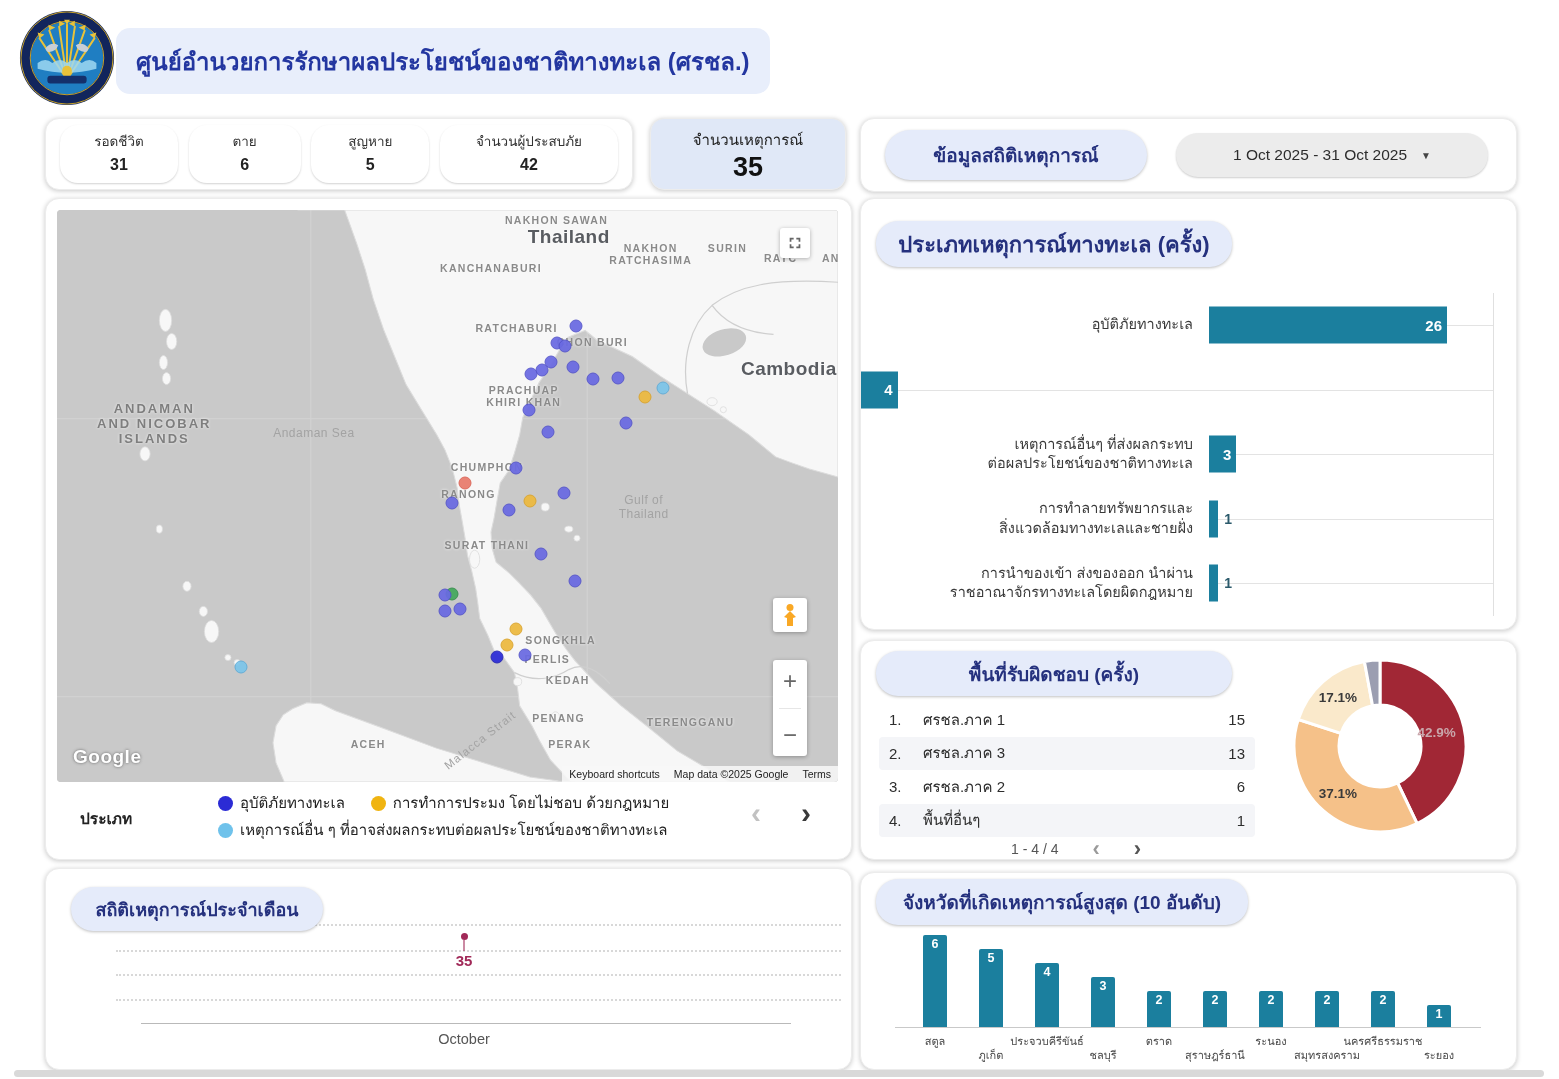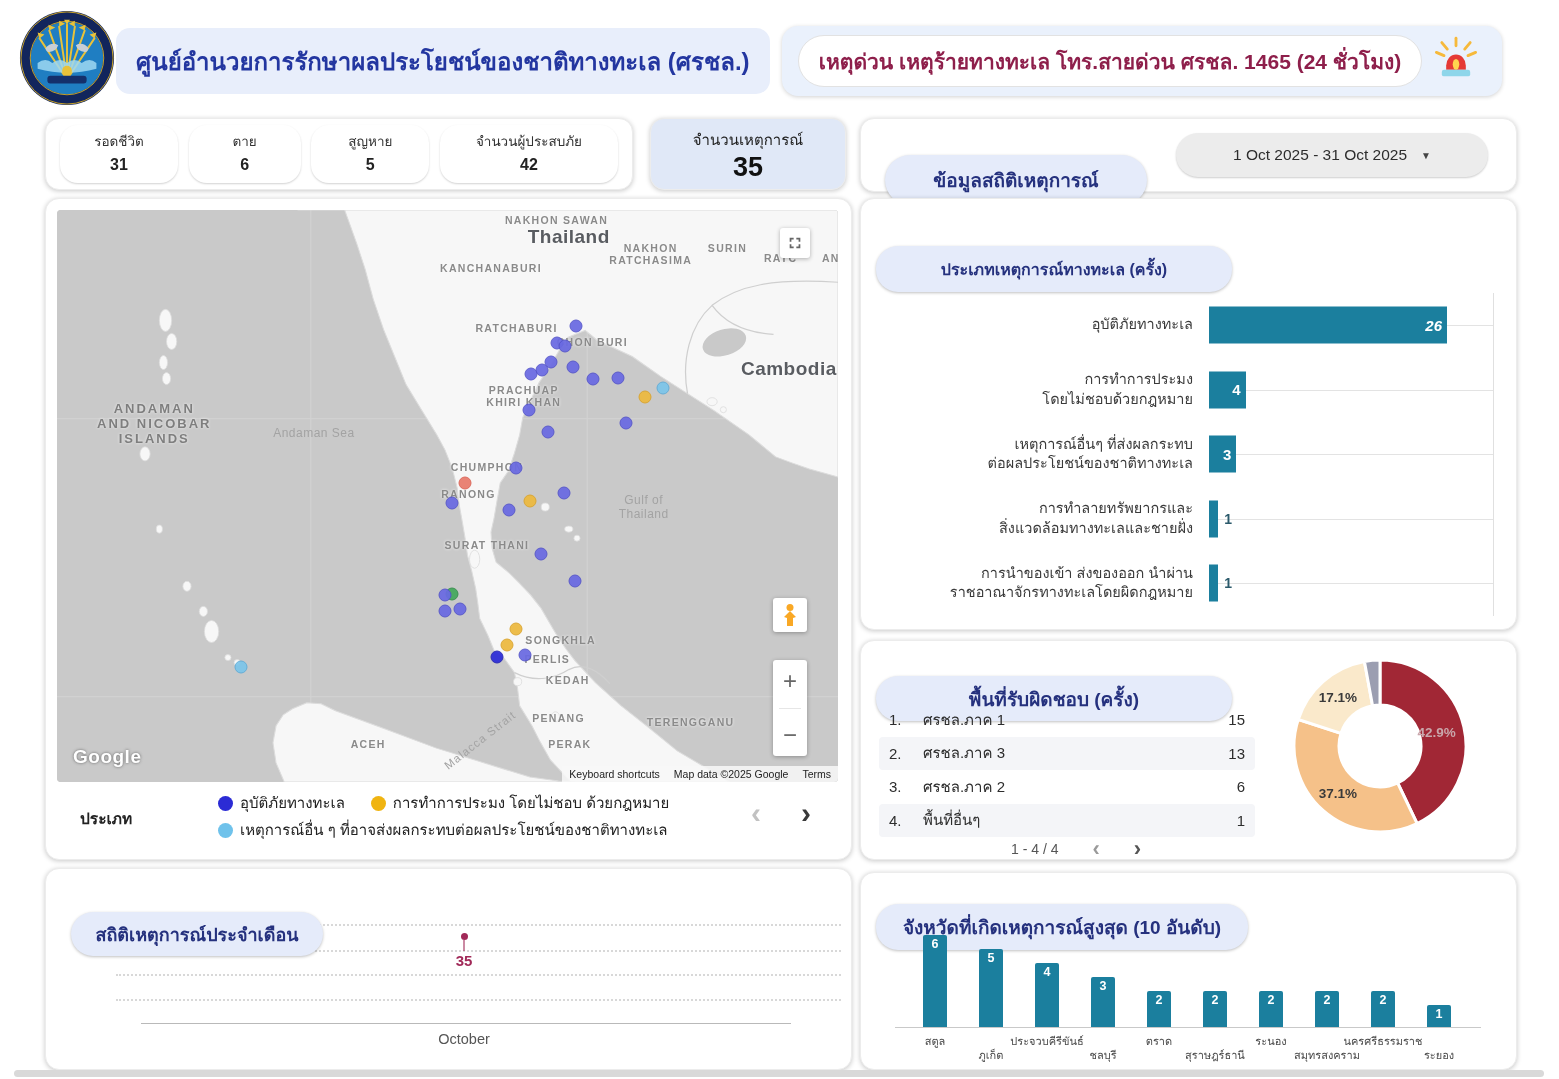--- a/index.html
+++ b/index.html
@@ -1,21 +1,21 @@
 <!DOCTYPE html>
 <html><head>
 <meta charset="utf-8">
 <style>
   html,body{margin:0;padding:0;background:#fff;}
   .stage{position:relative;width:1559px;height:1079px;overflow:hidden;background:#fff;
     font-family:"Liberation Sans","DejaVu Sans",sans-serif;color:#222;}
   .card{position:absolute;background:#fff;border:1px solid #ececec;border-radius:14px;
     box-shadow:0 1px 5px rgba(0,0,0,.22);}
   .pill-title{position:absolute;background:#E5EBFA;border-radius:22px;display:flex;align-items:center;
-    justify-content:center;color:#25317E;font-weight:bold;box-shadow:0 1px 3px rgba(0,0,0,.25);margin-top:25px;}
+    justify-content:center;color:#25317E;font-weight:bold;box-shadow:0 1px 3px rgba(0,0,0,.25);}
   
   .topbar{position:absolute;left:0;top:0;width:1559px;height:112px;}
   .logo{position:absolute;left:18px;top:9px;width:98px;height:98px;}
   .title-pill{position:absolute;left:116px;top:28px;width:654px;height:66px;background:#E8EEFB;
     border-radius:14px;display:flex;align-items:center;padding-left:20px;box-sizing:border-box;}
   .title-pill span{color:#2336A0;font-size:24px;font-weight:bold;}
   .hotline{position:absolute;left:782px;top:26px;width:720px;height:70px;background:#EAF1FC;
     border-radius:16px;box-shadow:0 1px 4px rgba(0,0,0,.18);}
   .hotline-pill{position:absolute;left:16px;top:9px;width:622px;height:50px;background:#fff;
     border:1px solid #e2e2e2;border-radius:26px;display:flex;align-items:center;justify-content:center;}
@@ -78,21 +78,21 @@
   .monthly-pill{left:25px;top:18px;width:252px;height:44px;font-size:18px;z-index:3;}
   .dotline{position:absolute;left:70px;width:725px;border-top:2px dotted #D8D8D8;height:0;}
   .m-axis{position:absolute;left:95px;top:154px;width:650px;height:0;border-top:1.5px solid #B9B9B9;}
   .lolli{position:absolute;z-index:2;}
   .lolli .dot{position:absolute;left:-3.5px;top:0;width:7px;height:7px;border-radius:50%;}
   .lolli .stem{position:absolute;left:-1px;top:7px;width:2px;height:11px;opacity:.55;}
   .lolli .val{position:absolute;left:-14px;top:19px;width:28px;text-align:center;font-size:15px;font-weight:bold;}
   .m-month{position:absolute;top:162px;font-size:14.5px;color:#555;transform:translateX(-50%);}
   
   .types-card{left:860px;top:198px;width:655px;height:430px;}
-  .types-pill{left:15px;top:22px;width:356px;height:46px;font-size:16px;}
+  .types-pill{left:15px;top:22px;width:356px;height:46px;font-size:22px;}
   .types-rows{position:absolute;left:0px;top:94px;width:655px;}
   .trow{position:relative;height:64.5px;display:flex;align-items:center;}
   .trow .cat{width:348px;text-align:right;padding-right:16px;font-size:14.5px;color:#3a3a3a;
     line-height:1.35;white-space:pre-line;box-sizing:border-box;}
   .trow .barzone{position:relative;flex:1;height:100%;margin-right:22px;border-right:1px solid #E0E0E0;}
   .trow .gline{position:absolute;left:0;right:0;top:50%;border-top:1px solid #E3E3E3;}
   .trow .bar{position:absolute;left:0;top:50%;transform:translateY(-50%);height:37px;cursor:pointer;}
   .trow .bval-in{position:absolute;right:5px;top:50%;transform:translateY(-50%);color:#fff;font-size:15px;font-weight:bold;}
   .trow .bval-out{position:absolute;top:50%;transform:translateY(-50%);color:#2B5A6B;font-size:14px;font-weight:bold;}
   
@@ -148,37 +148,20 @@
         <polygon points="78,30 73,26 80,24"></polygon>
       </g>
       <path d="M28 40 q6 -7 13 -3 q-2 6 -9 7 q-3 0 -4 -4z" fill="#C6CED6"></path>
       <path d="M72 40 q-6 -7 -13 -3 q2 6 9 7 q3 0 4 -4z" fill="#C6CED6"></path>
       <path d="M20 55 q8 -6 15 0 q8 -6 15 0 q8 -6 15 0 q8 -6 15 0 v6 q-30 8 -60 0z" fill="#9FD8F2" opacity=".85"></path>
       <circle cx="50" cy="63" r="5" fill="#E8C23A"></circle>
       <rect x="30" y="68" width="40" height="8" rx="3" fill="#14306B"></rect>
     </svg>
     <div class="title-pill">
       <span>ศูนย์อำนวยการรักษาผลประโยชน์ของชาติทางทะเล (ศรชล.)</span>
-    </div>
-    <div class="hotline">
-      <div class="hotline-pill">
-        <span>เหตุด่วน เหตุร้ายทางทะเล โทร.สายด่วน ศรชล. 1465 (24 ชั่วโมง)</span>
-      </div>
-      <svg class="siren" viewBox="0 0 44 44">
-        <g stroke="#F6B93B" stroke-width="2.6" stroke-linecap="round">
-          <line x1="22" y1="2" x2="22" y2="9"></line>
-            <line x1="9" y1="6" x2="14" y2="12"></line>
-          <line x1="35" y1="6" x2="30" y2="12"></line>
-            <line x1="4" y1="15" x2="11" y2="18"></line>
-          <line x1="40" y1="15" x2="33" y2="18"></line>
-        </g>
-        <path d="M13 27 a9 10 0 0 1 18 0 v4 h-18 z" fill="#E53935"></path>
-        <ellipse cx="22" cy="26" rx="3" ry="5" fill="#FFD54F"></ellipse>
-        <rect x="9" y="31" width="26" height="6" rx="2" fill="#8ED6EA"></rect>
-      </svg>
     </div>
   </div>
 
   <div class="card stats-card">
     <div class="stat-pill" style="width:118px">
       <div class="lb">รอดชีวิต</div>
       <div class="vl">31</div>
     </div>
     <div class="stat-pill" style="width:112px">
       <div class="lb">ตาย</div>
@@ -391,28 +374,26 @@
 
   <div class="card types-card">
     <div class="pill-title types-pill">
       <span>ประเภทเหตุการณ์ทางทะเล (ครั้ง)</span>
     </div>
     <div class="types-rows" id="typesChart">
         <div class="trow">
           <div class="cat">อุบัติภัยทางทะเล</div>
           <div class="barzone">
             <div class="gline"></div>
-            <div class="bar" style="width: 238px; background: rgb(27, 127, 158); font-style: italic;">
+            <div class="bar" style="width: 238px; background: rgb(27, 127, 158);">
               <span class="bval-in">26</span>
             </div>
           </div>
         </div>
         <div class="trow">
-          <div class="cat">การทำการประมง
-โดยไม่ชอบด้วยกฎหมาย</div>
           <div class="barzone">
             <div class="gline"></div>
             <div class="bar" style="width: 36.6154px; background: rgb(27, 127, 158);">
               <span class="bval-in">4</span>
             </div>
           </div>
         </div>
         <div class="trow">
           <div class="cat">เหตุการณ์อื่นๆ ที่ส่งผลกระทบ
 ต่อผลประโยชน์ของชาติทางทะเล</div>

